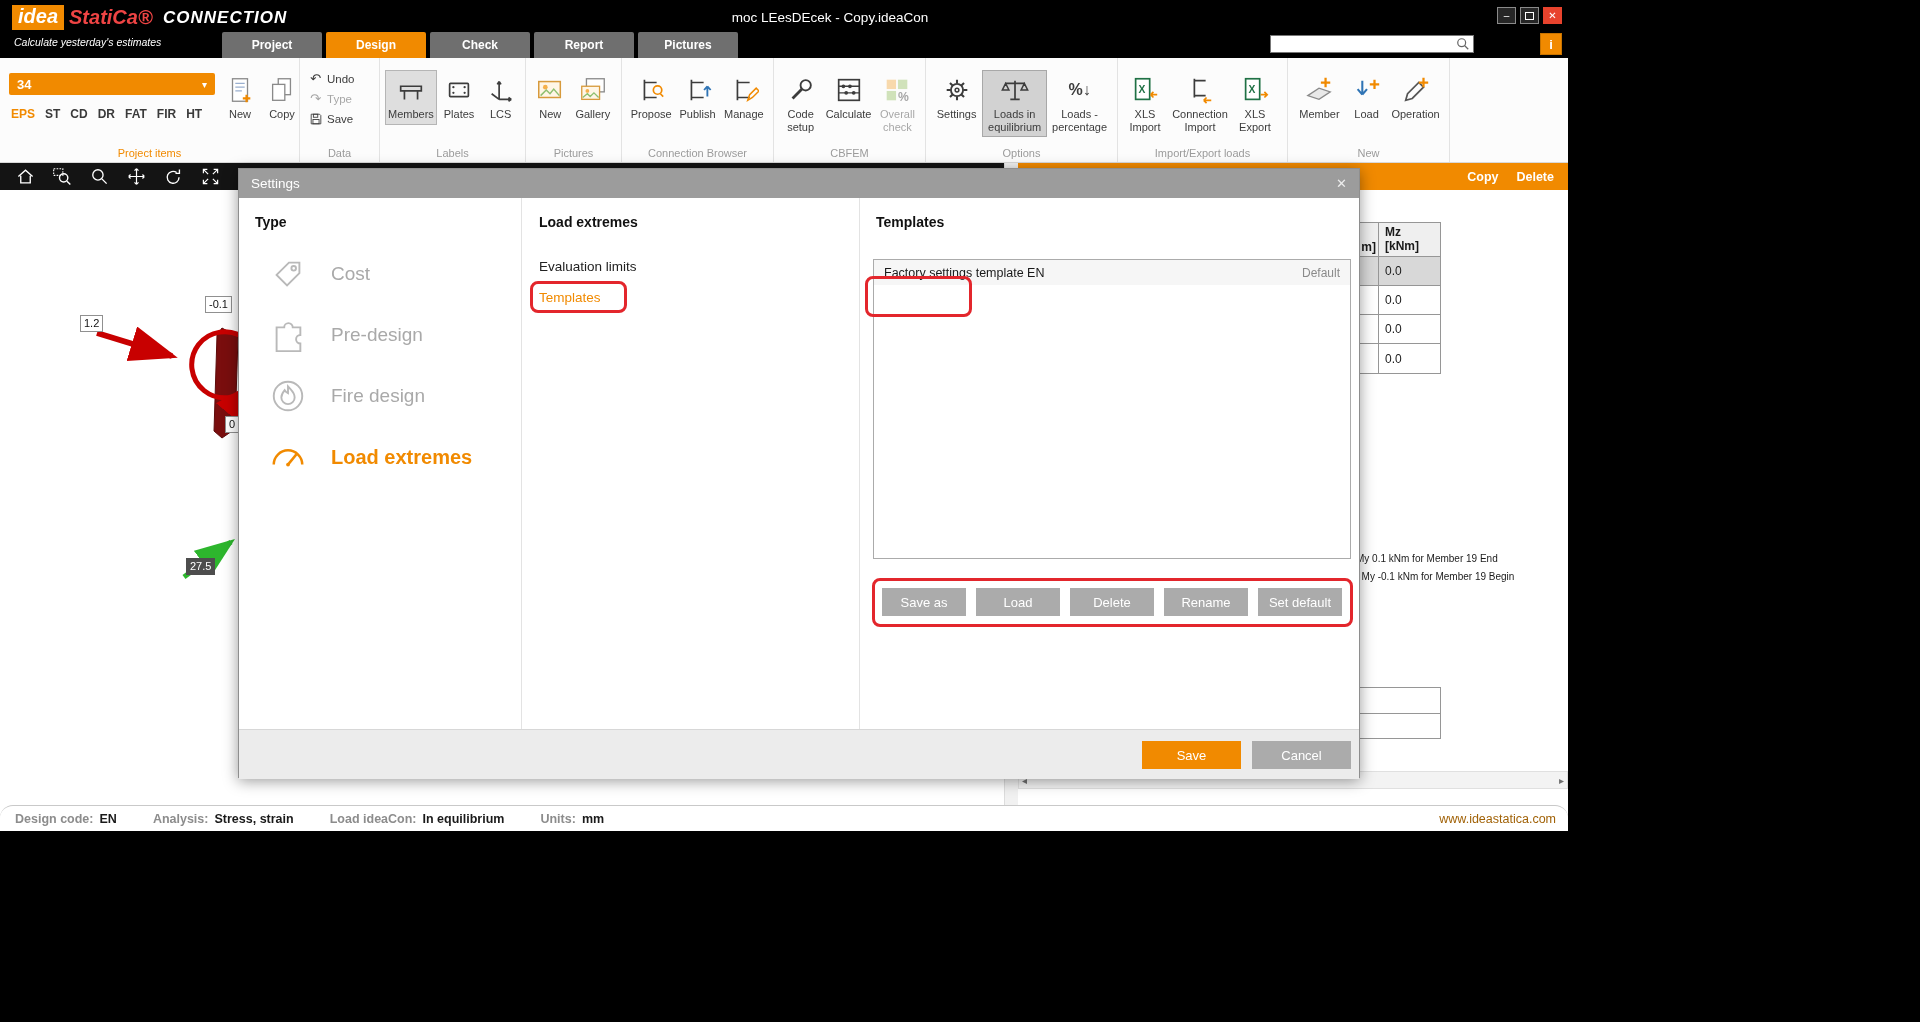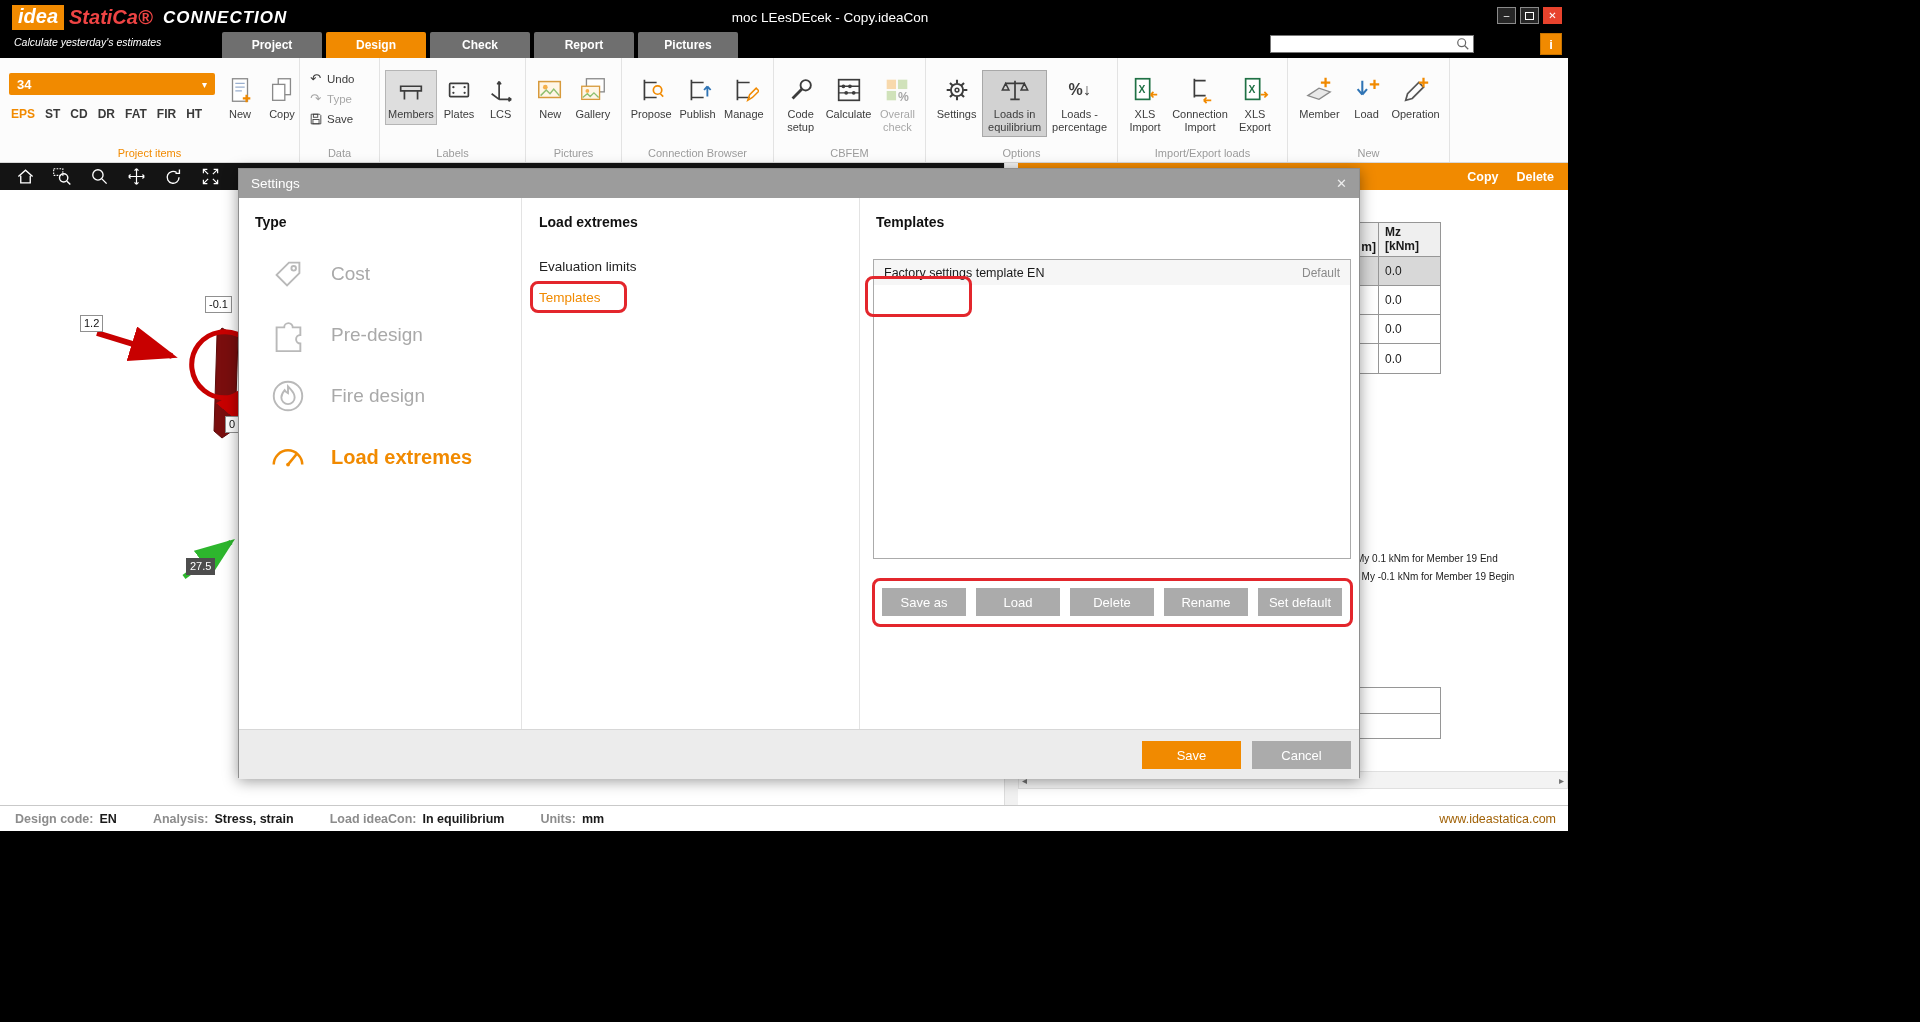--- a/index.html
+++ b/index.html
@@ -73,21 +73,21 @@
   .bg-table .tdata { height:29px; }
   .bg-table .tdata .c2 { display:flex; align-items:center; }
   .bg-table .sel { background:#D8D8D8; }
   .bg-notes { position:absolute; left:1356px; top:550px; font-size:10px; line-height:18px; color:#1a1a1a; white-space:nowrap; }
   .bg-box { position:absolute; left:1352px; top:687px; width:89px; height:52px; border:1px solid #969696; background:#fff; }
   .bg-box div { height:26px; border-bottom:1px solid #969696; }
   .hscroll { position:absolute; left:1018px; top:771px; width:550px; height:18px; background:#F3F3F3; border:1px solid #E0E0E0; display:flex; align-items:center; justify-content:space-between; padding:0 3px; }
   .hscroll span { color:#707070; font-size:10px; cursor:pointer; }
 
   
-  .statusbar { position:absolute; left:0; top:805px; width:1568px; height:26px; background:#FFF; border-top:1px solid #C9C9C9; display:flex; align-items:center; padding:0 12px 0 15px; font-size:12.5px; gap:36px; }
+  .statusbar { position:absolute; left:0; top:805px; width:1568px; height:26px; background:#FFF; border-top:1px solid #C9C9C9; display:flex; align-items:center; padding:0 12px 0 15px; font-size:12.5px; gap:36px;border-radius:13px; }
   .sb-item { display:flex; gap:6px; align-items:center; }
   .sb-item .lbl { color:#8C8C8C; font-weight:bold; }
   .sb-item .val { color:#1A1A1A; font-weight:bold; }
   .sb-link { margin-left:auto; color:#a16207; cursor:pointer; }
 
   
   .dialog { position:absolute; left:238px; top:168px; width:1122px; height:610px; background:#fff; border:1px solid #8E8E8E; box-shadow:0 3px 14px rgba(0,0,0,.4); }
   .dlg-title { position:absolute; left:0; top:0; width:100%; height:29px; background:#9C9C9C; display:flex; align-items:center; padding:0 12px; }
   .dlg-title .t { color:#fff; font-size:13.5px; }
   .dlg-close { margin-left:auto; color:#EDEDED; font-size:13px; cursor:pointer; }

